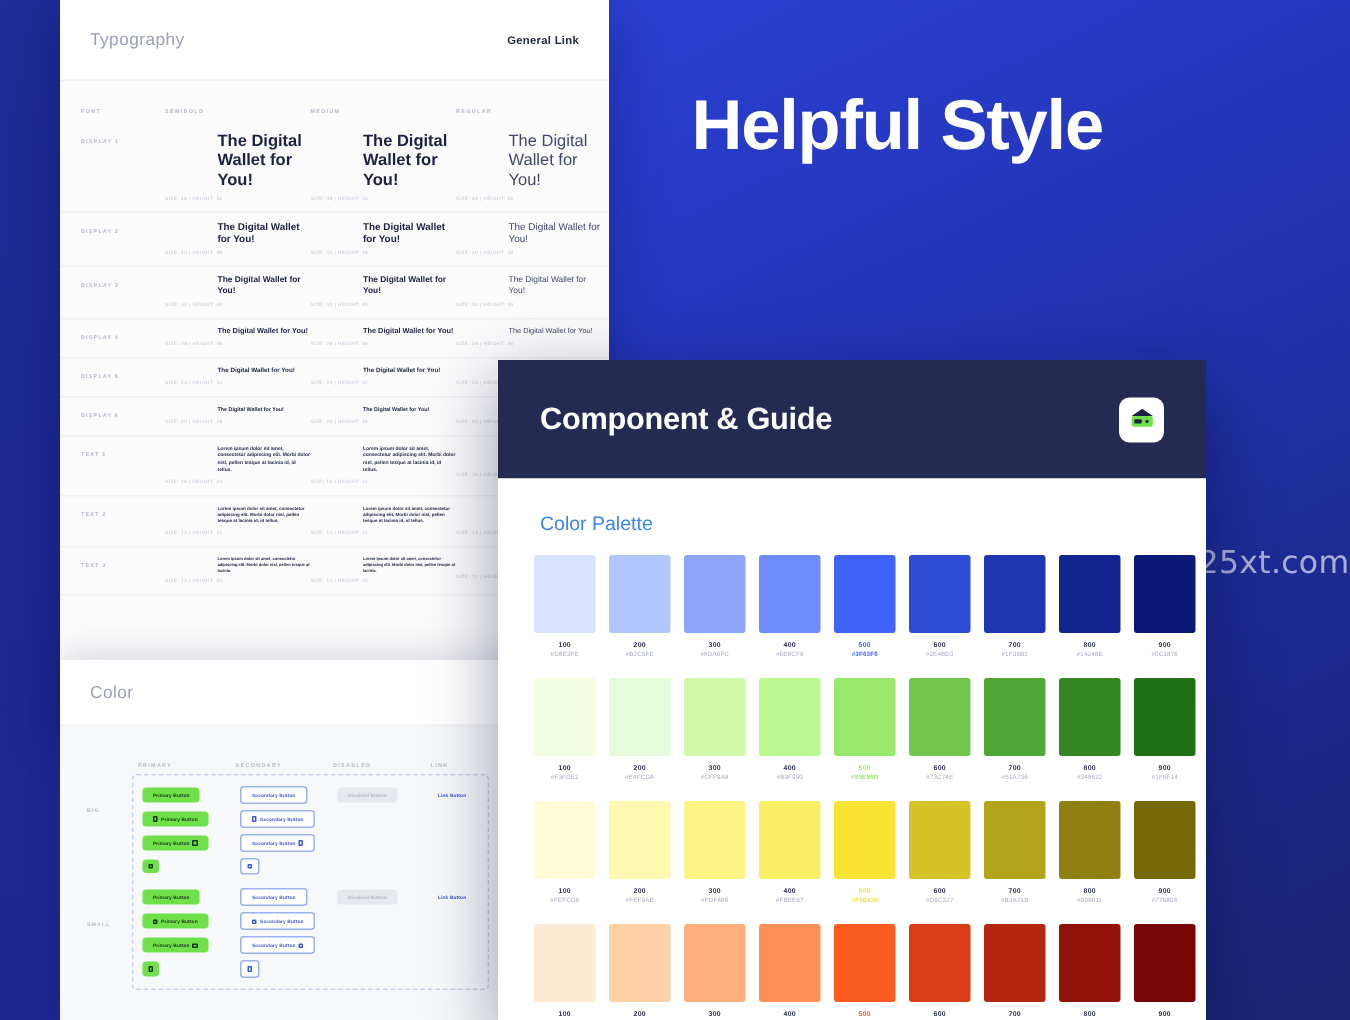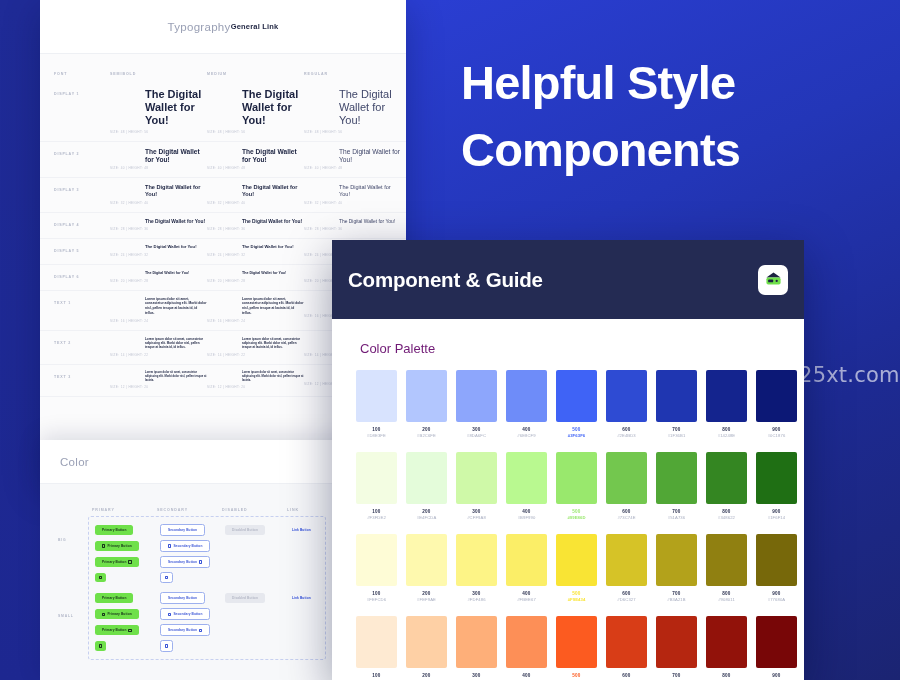--- a/index.html
+++ b/index.html
@@ -38,21 +38,21 @@
   #headline div { white-space:nowrap;margin-top:14px; }
 
   
   #typo-card {
     position:absolute; left:40px; top:0px; width:366px; height:482px;
     background:#fbfbfc; overflow:hidden;
     box-shadow:0 10px 34px rgba(8,14,60,.30);
   }
   #typo-head {
     height:54px; background:#fff; display:flex; align-items:center;
-    justify-content:center; padding:0 20px;
+    justify-content:space-between; padding:0 20px;
     border-bottom:1px solid #eef0f4;
   }
   #typo-head .t1 { font-size:11.5px; color:#9aa0b5; letter-spacing:.3px; }
   #typo-head .t2 { font-size:7.5px; color:#1d2340; font-weight:bold; letter-spacing:.2px; }
 
   .typo-colhead {
     display:flex; padding:18px 14px 6px 14px; gap:0;
   }
   .typo-colhead span {
     font-size:3.6px; color:#b2b7c8; letter-spacing:.9px; font-weight:bold;
@@ -129,50 +129,49 @@
   .size-wrap { position:relative; display:flex; align-items:center; }
 
   
   #comp-card {
     position:absolute; left:332px; top:240px; width:472px; height:440px;
     background:#fff; overflow:hidden;
     box-shadow:0 14px 44px rgba(5,10,50,.40);
   }
   #comp-head {
     height:79px; background:#242b53; display:flex; align-items:center;
-    justify-content:space-between; padding:0 16px;
+    justify-content:space-between; padding:0 28px;
   }
   #comp-title { color:#fff; font-size:20.5px; font-weight:bold; letter-spacing:-.2px; }
   #comp-logo {
     width:30px; height:30px; background:#fff; border-radius:7px;
     display:flex; align-items:center; justify-content:center;
   }
   #comp-sub {
-    padding:22px 28px 14px 28px; font-size:13px; color:#701a75;
+    padding:22px 28px 14px 28px; font-size:13px; color:#3b82f6;
     background:#fff;
   }
   #palette { padding:0 24px; }
   .pal-row { display:flex; gap:9px; margin-bottom:14px; }
   .sw { width:41px; flex:none; }
   .sw-chip { height:52px; border-radius:2px; }
   .sw-tone { font-size:4.6px; font-weight:bold; text-align:center; margin-top:4.5px; color:#2b3150; letter-spacing:.2px; }
   .sw-hex { font-size:4.2px; text-align:center; margin-top:1.5px; color:#a7adc0; letter-spacing:.1px; }
   .sw.active .sw-tone, .sw.active .sw-hex { font-weight:bold; }
 </style>
 </head>
 <body>
 
 <div id="bg"></div>
 <div id="bg-left"></div>
 
 <div id="watermark">www.25xt.com</div>
 
 <div id="headline">
   <div>Helpful Style</div>
-  <div>Components</div>
 </div>
 
 <div id="typo-card">
   <div id="typo-head">
     <span class="t1">Typography</span>
     <span class="t2">General Link</span>
   </div>
   <div class="typo-colhead">
     <span class="c-lbl">FONT</span>
     <span class="c-col">SEMIBOLD</span>

